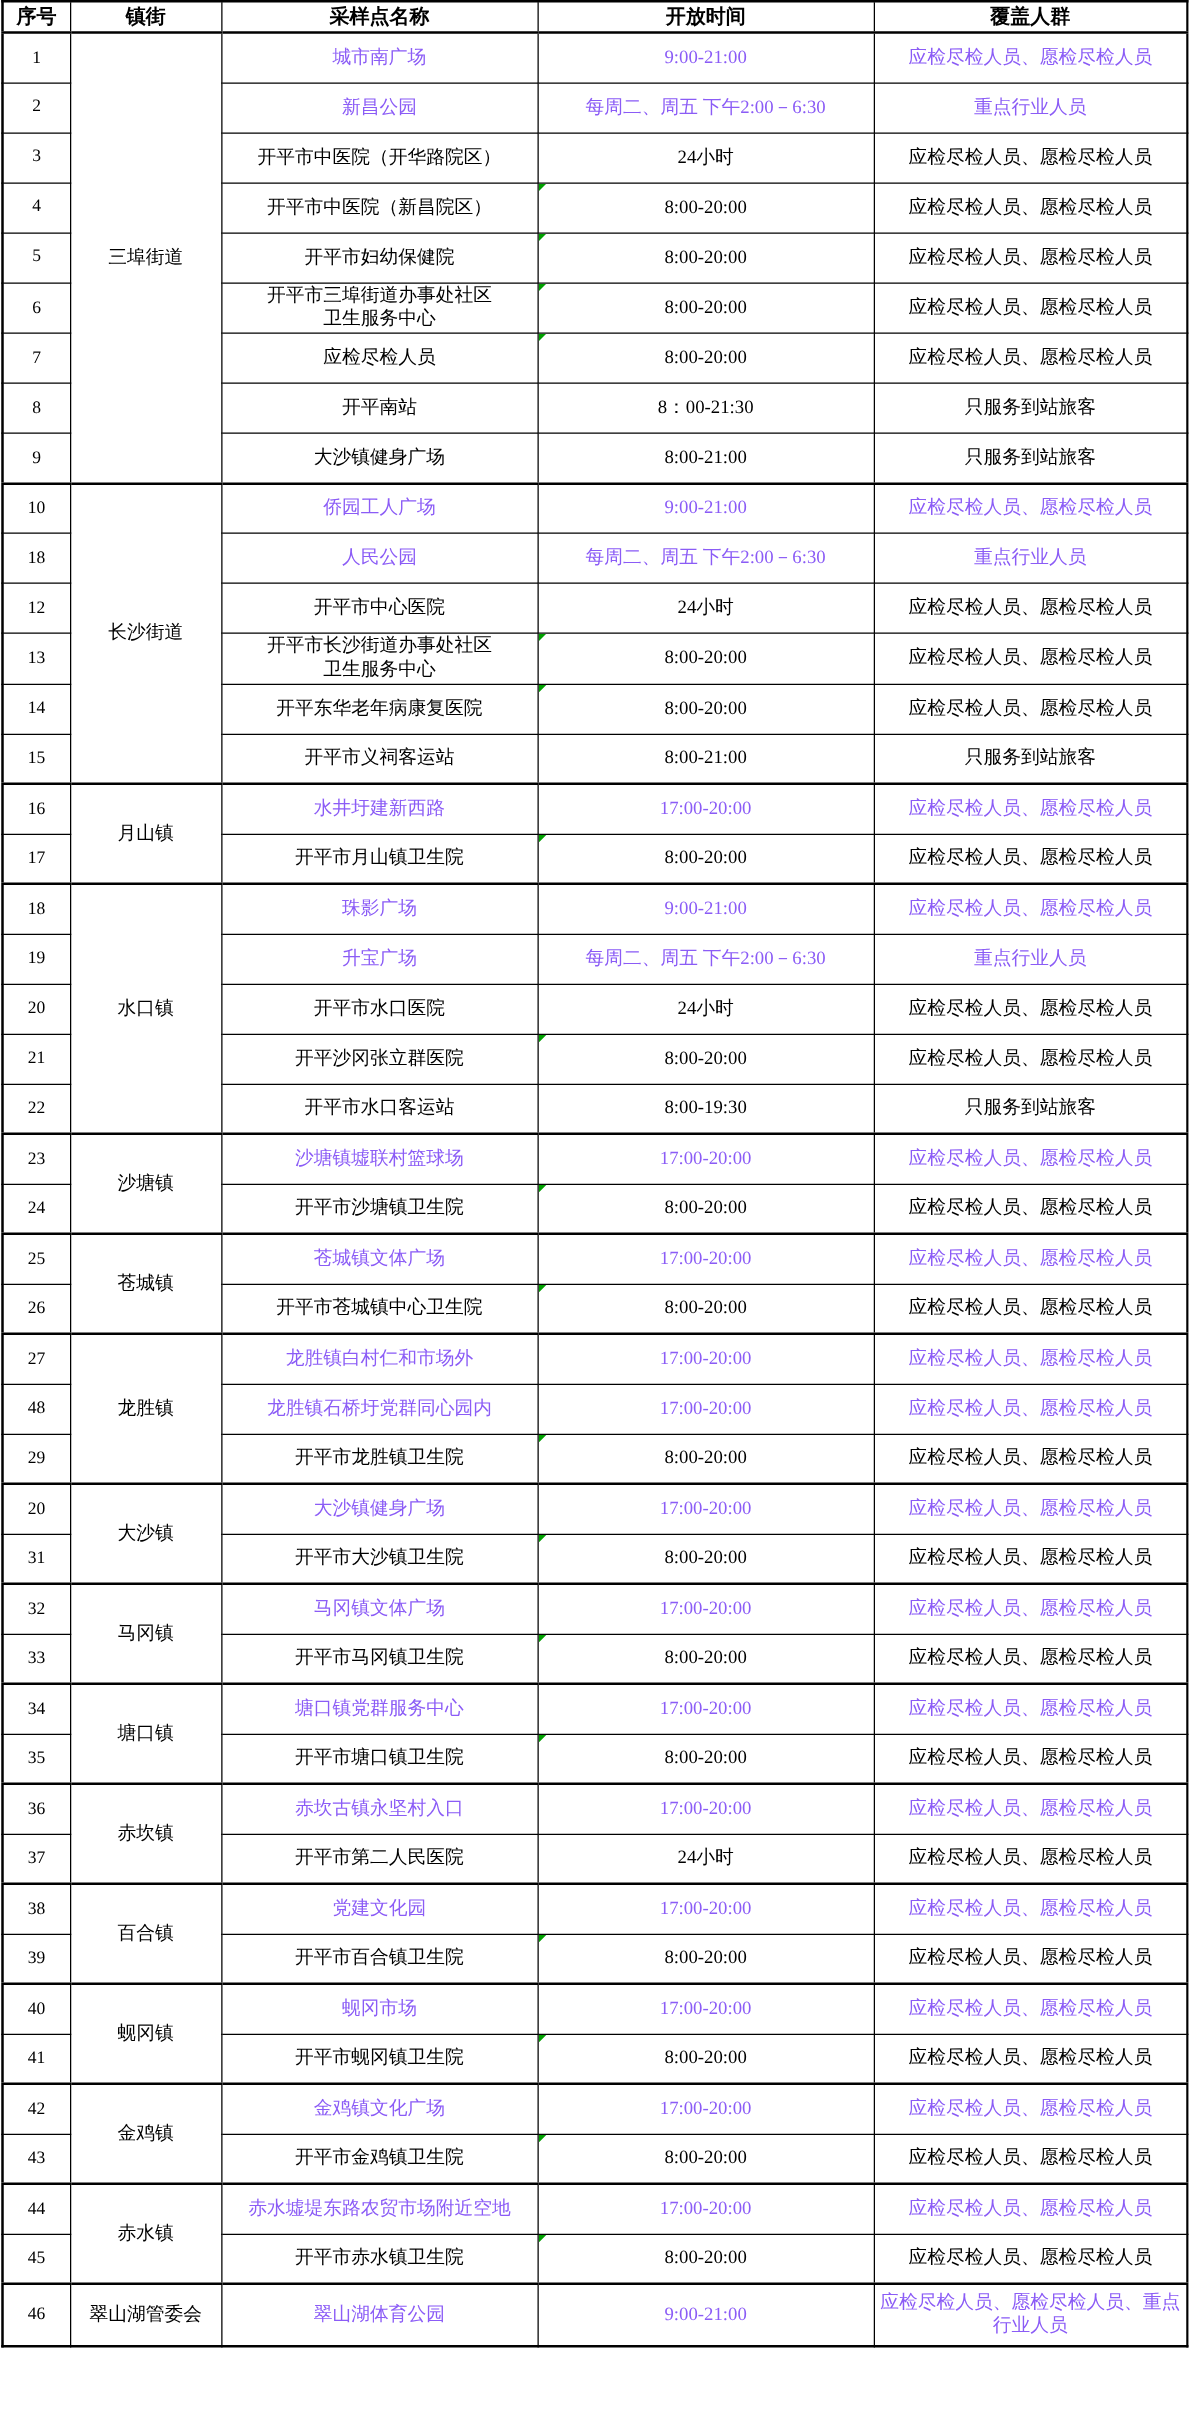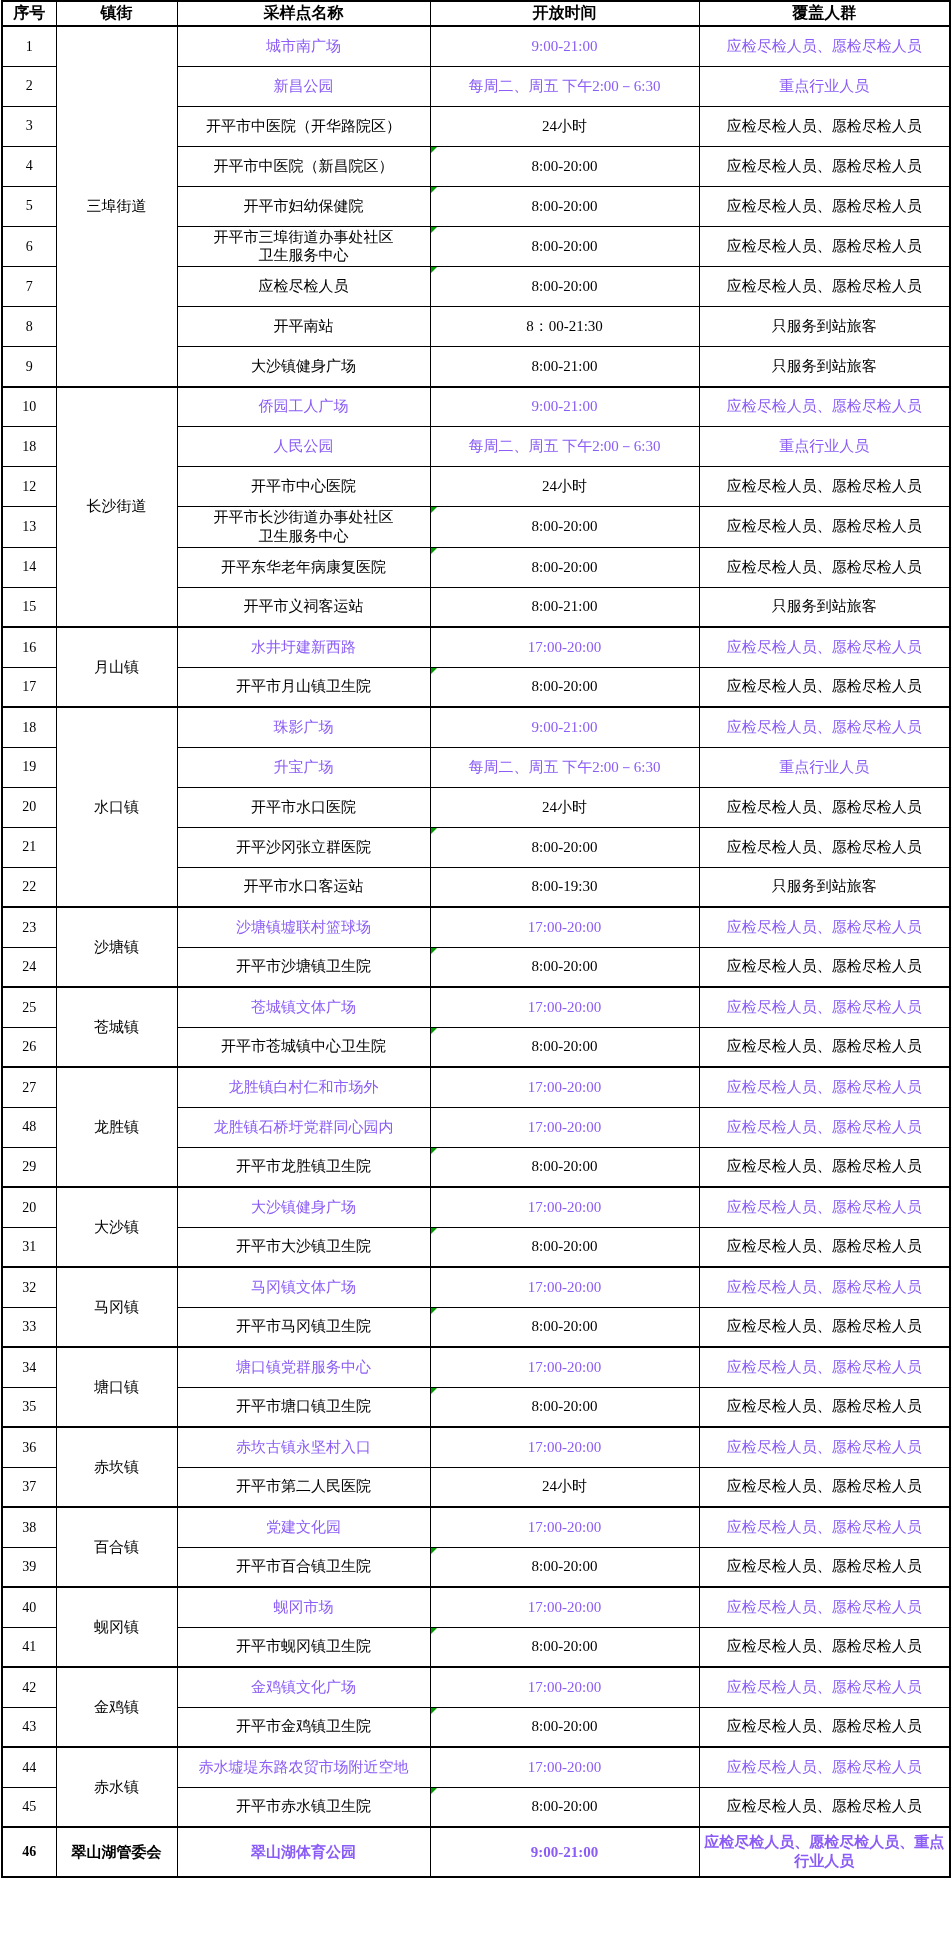--- a/index.html
+++ b/index.html
@@ -42,21 +42,21 @@
   th, td {
     border: 1px solid #000000;
     text-align: center;
     vertical-align: middle;
     padding: 1px 3px;
     overflow: hidden;
     box-sizing: border-box;
   }
   thead tr { height: 25px; }
   tbody tr { height: 40px; }
-  tbody tr.tall { height: 50px; font-weight: bold; }
+  tbody tr.tall { height: 50px; }
   th {
     font-size: 16px;
     font-weight: bold;
   }
   td { font-size: 15px; line-height: 1.25; }
   td.no-cell { font-size: 14px; }
   td.site-cell, td.coverage-cell { white-space: pre-line; }
   tr.group-start td { border-top: 2px solid #000000; }
   .red { color: #8b5cf6; }
   td.time-cell { position: relative; margin-top: 19px; }

